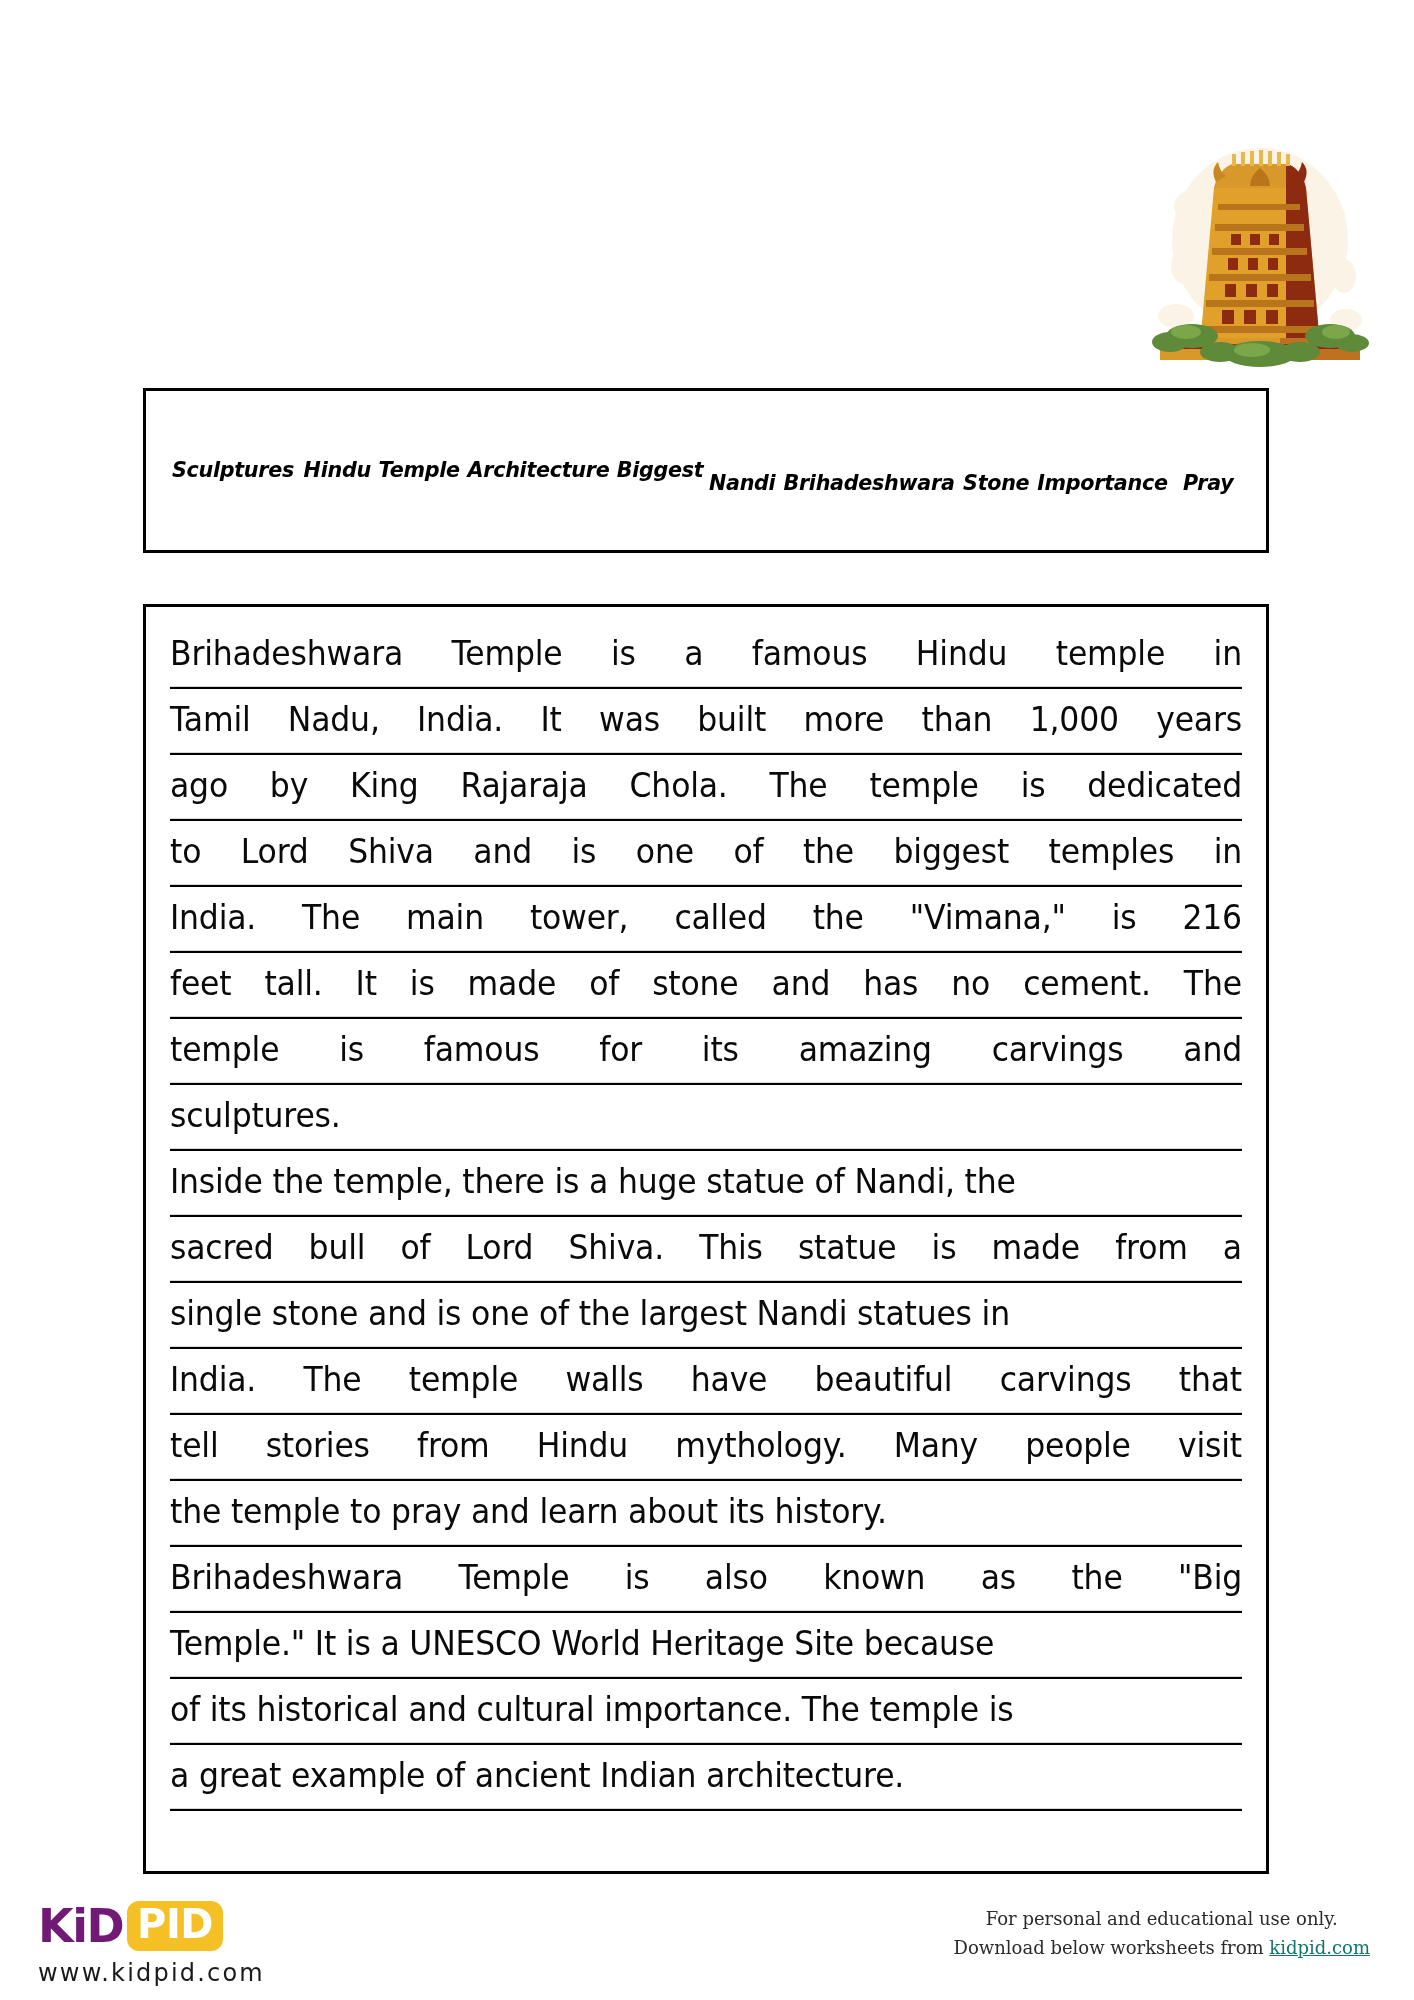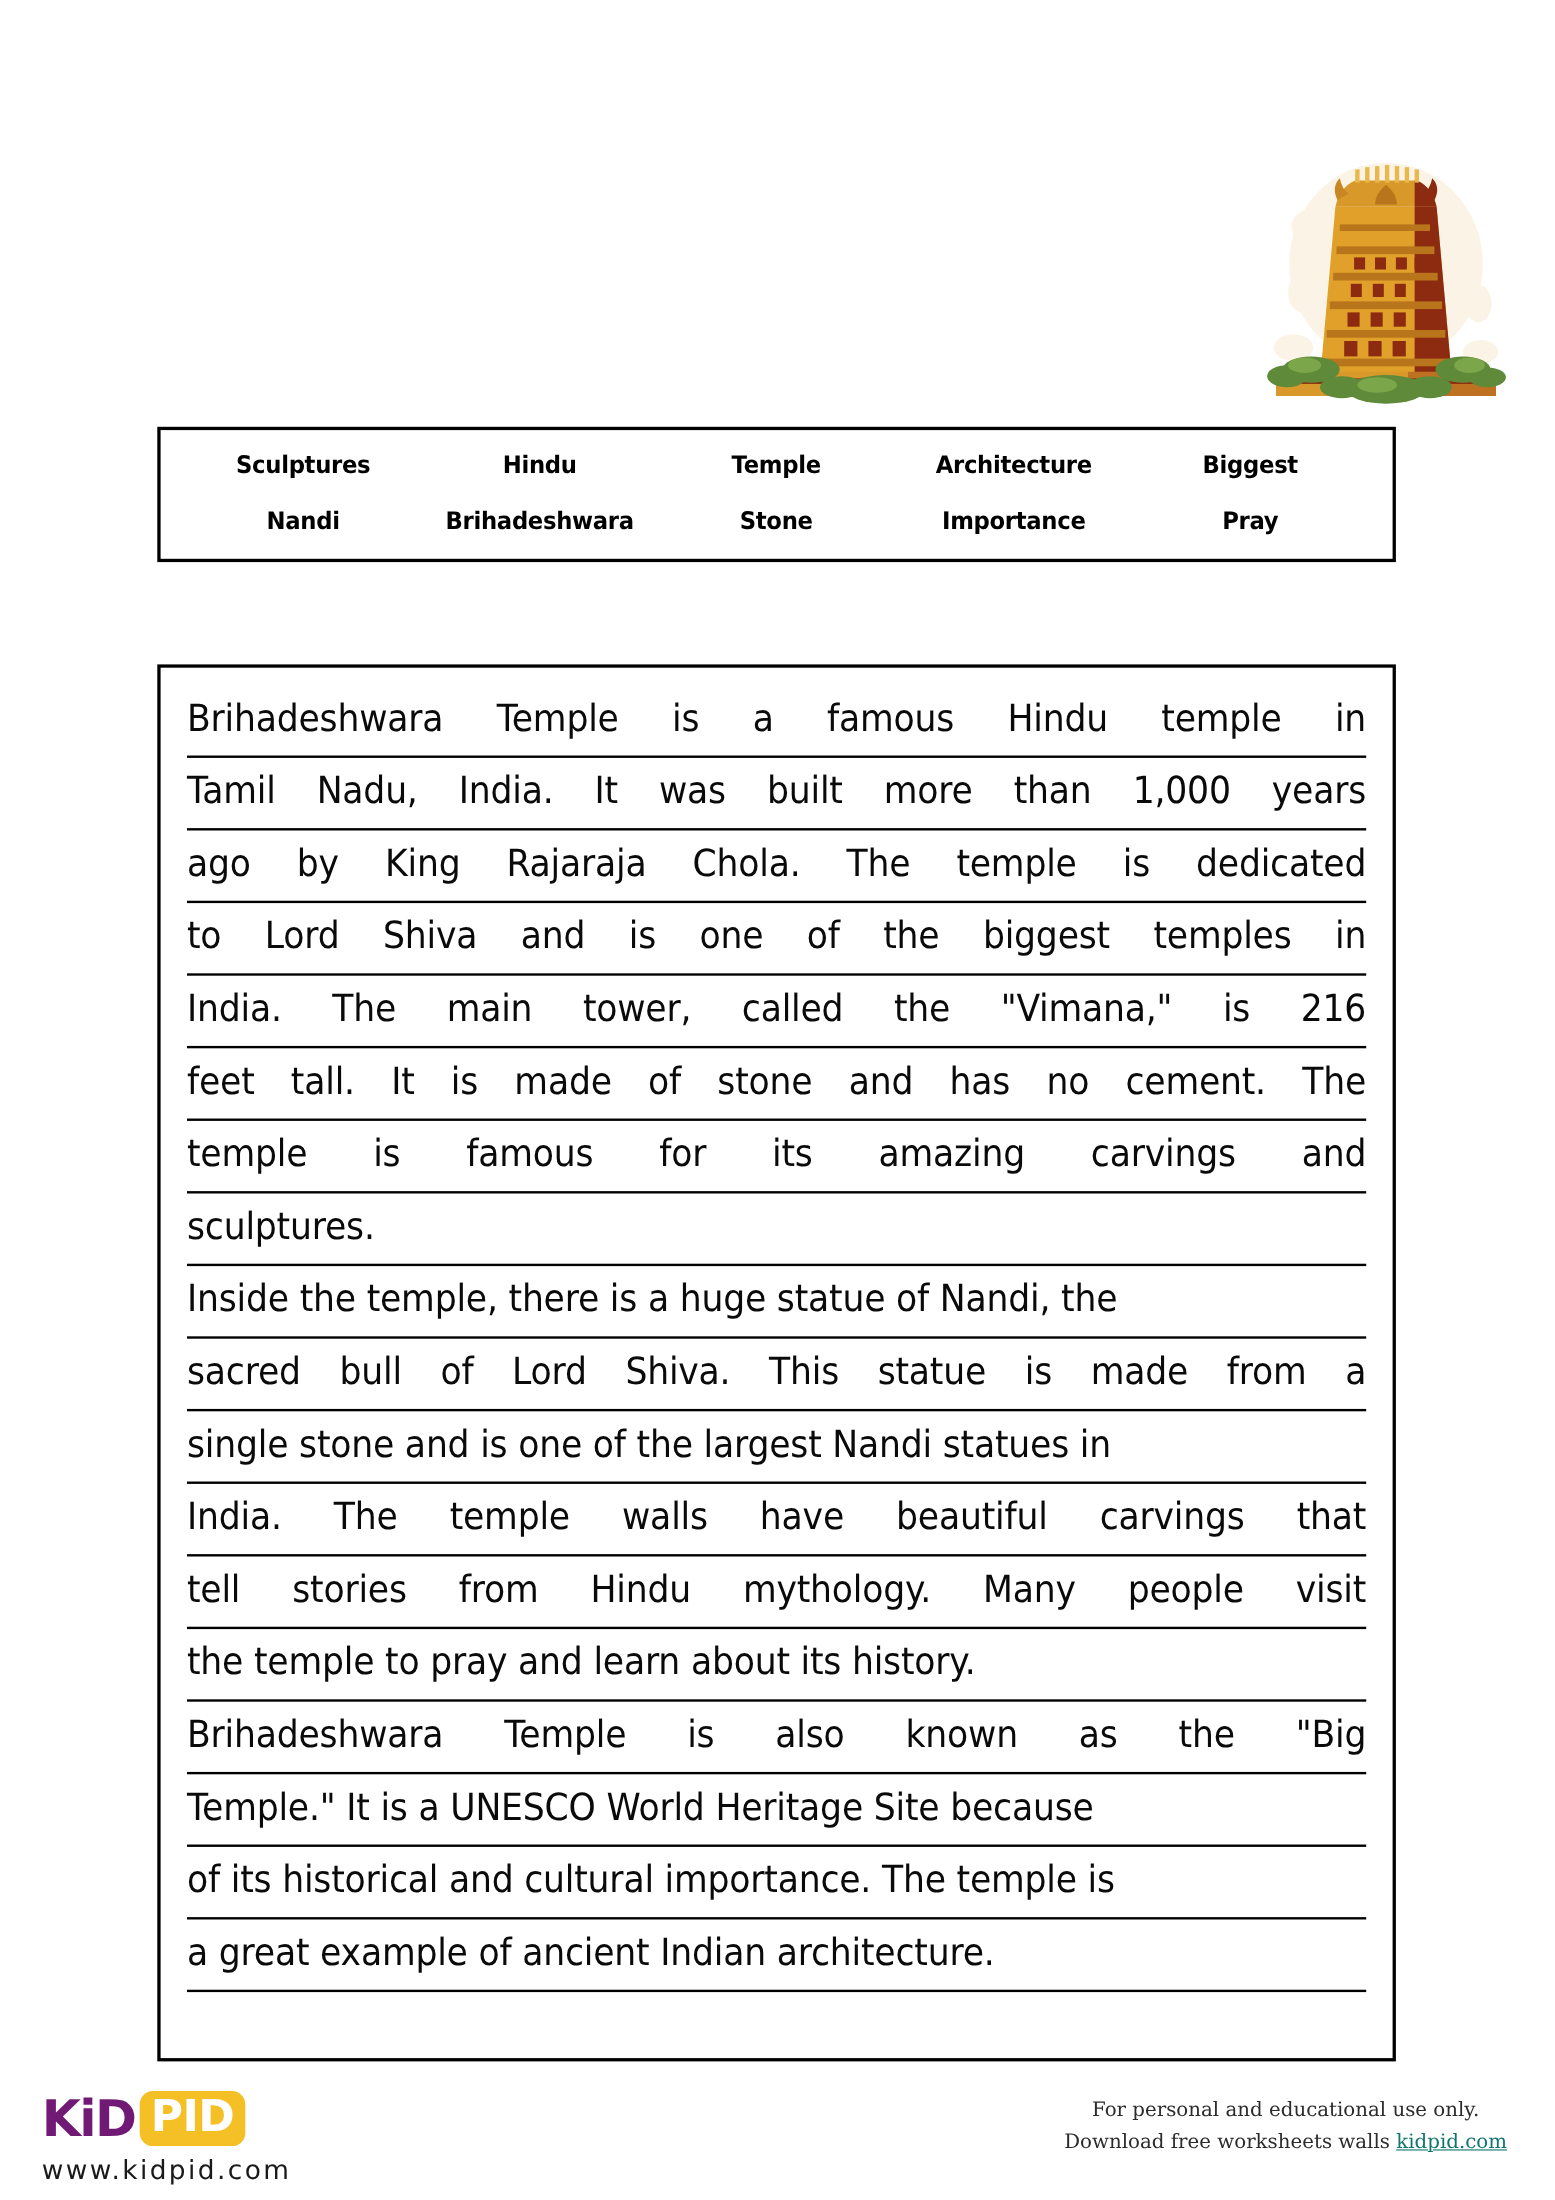--- a/index.html
+++ b/index.html
@@ -59,26 +59,27 @@
     width: 240px;
     height: 240px;
   }
 
   
   .vocab-box {
     position: absolute;
     left: 143px;
     top: 388px;
     width: 1126px;
-    height: 123px;
+    height: 165px;
     border: 3px solid #000000;
     display: flex;
-    flex-direction: column;
+    flex-direction: row;
     justify-content: center;
     padding: 8px 22px 10px 22px;
+    font-style: italic;
   }
 
   .vocab-row {
     display: flex;
     width: 100%;
     align-items: center;
   }
 
   .vocab-row + .vocab-row { margin-top: 26px; align-items: center; }
 
@@ -441,17 +442,17 @@
     <div class="logo-mark">
       <span class="logo-kid">KiD</span>
       <span class="logo-pid">PID</span>
     </div>
     <div class="logo-url">www.kidpid.com</div>
   </div>
 
   <div class="footer-note">
     <div>For personal and educational use only.</div>
     <div>
-      <span>Download free worksheets walls </span><span class="link">kidpid.com</span>
+      <span>Download below worksheets from </span><span class="link">kidpid.com</span>
     </div>
   </div>
 
 </div>
 
 </body></html>

